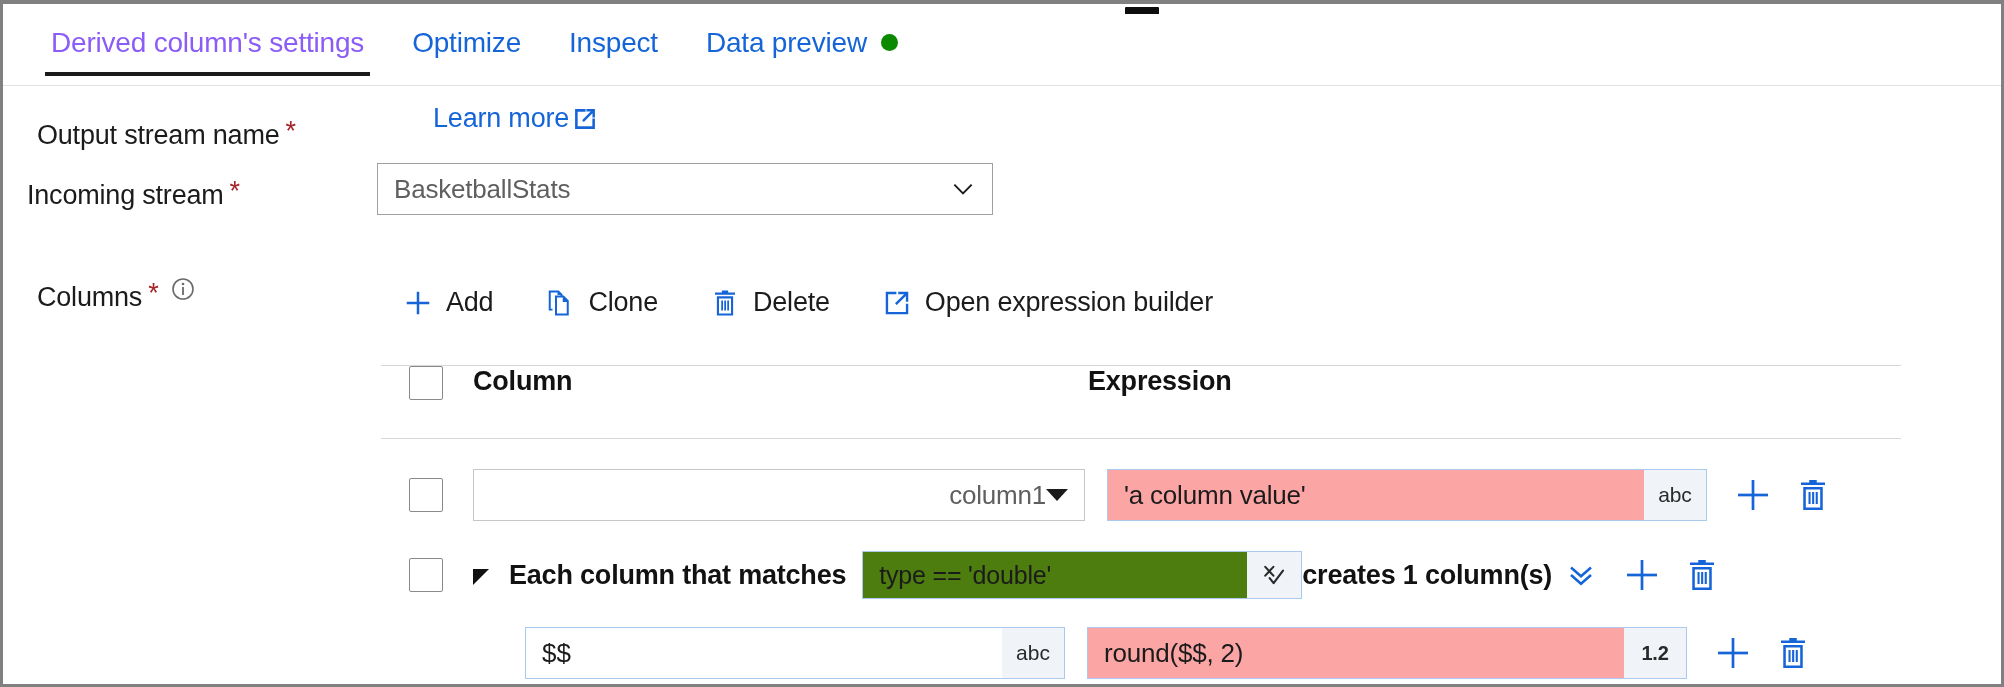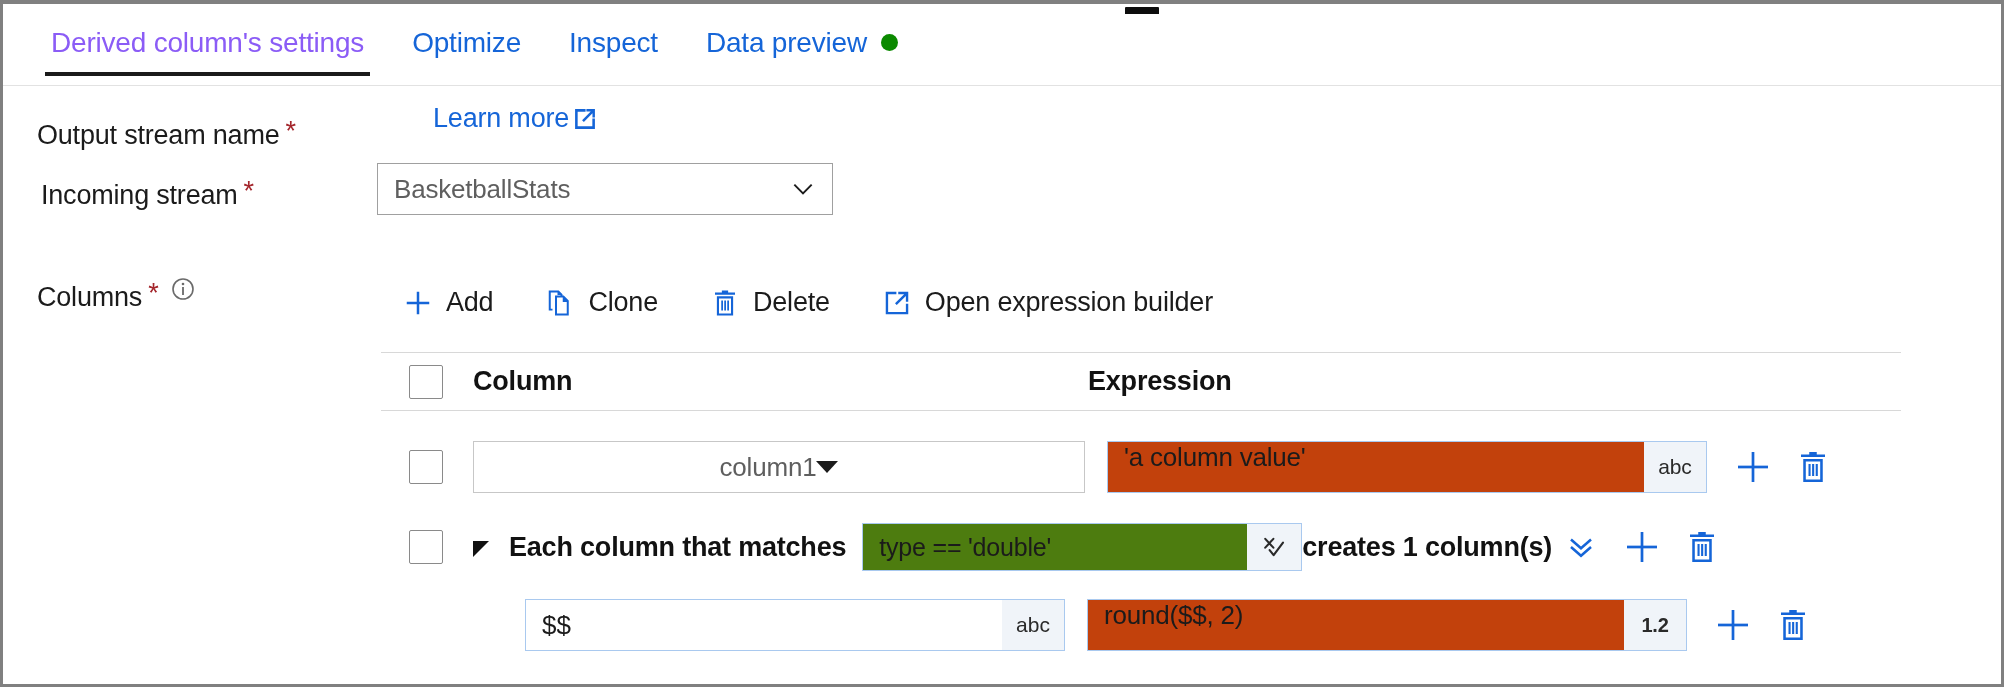--- a/index.html
+++ b/index.html
@@ -159,25 +159,26 @@
   .cmd .ico { width: 30px; height: 30px; flex: 0 0 auto; display:block; }
 
   
   .grid {
     position: absolute;
     left: 378px; top: 348px;
     width: 1520px;
   }
   .grid-head {
     display: flex;
-    align-items: center;
-    height: 59px;
+    align-items: flex-start;
+    height: 74px;
     border-top: 1px solid #d8d8d8;
     border-bottom: 1px solid #d8d8d8;
     padding-left: 0;
+    margin-top: 13px;
   }
   .cbox {
     width: 34px; height: 34px;
     border: 1px solid #8a8a8a;
     background: #fff;
     border-radius: 2px;
     flex: 0 0 auto;
     cursor: pointer;
   }
   .cbox-wrap { width: 92px; display: flex; justify-content: flex-start; padding-left: 28px; flex: 0 0 auto;}
@@ -196,35 +197,36 @@
     height: 80px;
   }
 
   .sel-input {
     border: 1px solid #c7c7c7;
     background: #fff;
     height: 52px;
     width: 612px;
     display: flex;
     align-items: center;
-    justify-content: center;
+    justify-content: flex-end;
     padding: 0 16px;
     font-size: 26px;
     color: #5f5f5f;
     letter-spacing: -0.2px;
     cursor: pointer;
   }
   .caret { width: 0; height: 0; border-left: 11px solid transparent; border-right: 11px solid transparent; border-top: 12px solid #1b1b1b; }
 
   .expr-input {
     border: 1px solid #a9c9ef;
-    background: #c2410c;
+    background: #fca5a5;
     height: 52px;
     width: 600px;
     display: flex;
+    align-items: center;
     font-size: 26px;
     color: #1b1b1b;
     letter-spacing: -0.2px;
     cursor: text;
     position: relative;
     overflow: hidden;
   }
   .expr-text { padding-left: 16px; flex: 1; white-space: nowrap; }
   .type-badge {
     width: 62px;
@@ -355,26 +357,26 @@
     <div class="row-field" style="left:374px; top:15px;">
       <div class="linkish" style="margin-left:56px;">
         <span>Learn more</span>
         <svg class="ico" width="28" height="28" viewBox="0 0 24 24" fill="none">
           <path d="M3.5 3.5h9v2.2h-6.8v12.6h12.6v-6.8h2.2v9h-17z" fill="#1565d8"></path>
           <path d="M13.2 3.5h7.3v7.3h-2.1V7.1l-7.4 7.4-1.5-1.5 7.4-7.4h-3.7z" fill="#1565d8"></path>
         </svg>
       </div>
     </div>
 
-    <div class="row-field" style="left:38px; top:84px;">
+    <div class="row-field" style="left:24px; top:84px;">
       <span class="field-label">Incoming stream</span>
       <span class="req">*</span>
     </div>
     <div class="row-field" style="left:374px; top:75px;">
-      <div class="dropdown" style="width:456px;">
+      <div class="dropdown" style="width:616px;">
         <span>BasketballStats</span>
         <svg class="chev" viewBox="0 0 24 24" fill="none">
           <path d="M4 8l8 8 8-8" stroke="#1b1b1b" stroke-width="1.8" fill="none"></path>
         </svg>
       </div>
     </div>
 
     <div class="row-field" style="left:34px; top:186px;">
       <span class="field-label">Columns</span>
       <span class="req">*</span>

